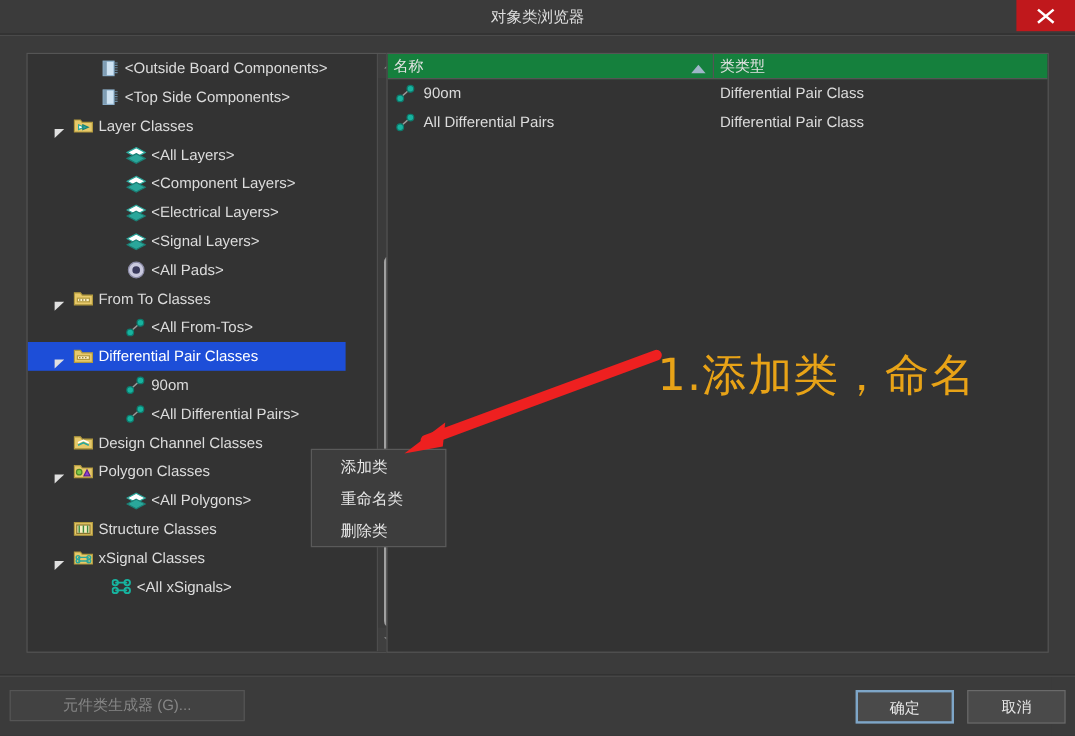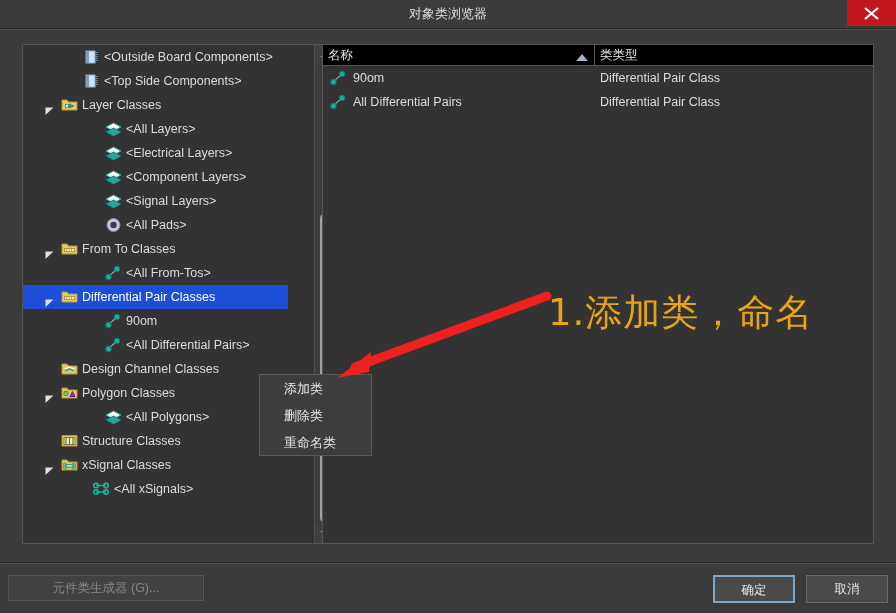--- a/index.html
+++ b/index.html
@@ -90,21 +90,21 @@
   
   .list-panel {
     position: absolute; left: 322px; top: 14px;
     width: 552px; height: 500px;
     background: #333333;
     border: 1px solid #555555;
     overflow: hidden;
   }
   .list-head {
     position: relative; height: 21px; width: 100%;
-    background: #000000; border-bottom: 1px solid #555;
+    background: #15803d; border-bottom: 1px solid #555;
   }
   .lh-cell {
     position: absolute; top: 0; height: 20px; line-height: 20px;
     color: #e2e2e2; font-size: 12.5px; padding-left: 5px;
   }
   .lh-cell.c1 { left: 0; width: 272px; border-right: 1px solid #555; }
   .lh-cell.c2 { left: 272px; width: 279px; }
   .sort-arrow { position: absolute; left: 252px; top: 8px; }
   .list-row {
     position: relative; height: 24px; line-height: 24px;
@@ -236,28 +236,28 @@
                 <path d="M8.5 2 L16 6 L8.5 10 L1 6 Z" fill="#ffffff" stroke="#2aa79b"></path>
                 <path d="M8.5 7 L16 11 L8.5 15 L1 11 Z" fill="#2aa79b" stroke="#1b8076"></path>
               </svg></span>
             <span class="lbl" style="left: 103px;">&lt;All Layers&gt;</span>
           </div>
           <div class="tree-row">
             <span class="ticon" style="left: 82px;"><svg width="17" height="16" viewBox="0 0 17 16">
                 <path d="M8.5 2 L16 6 L8.5 10 L1 6 Z" fill="#ffffff" stroke="#2aa79b"></path>
                 <path d="M8.5 7 L16 11 L8.5 15 L1 11 Z" fill="#2aa79b" stroke="#1b8076"></path>
               </svg></span>
-            <span class="lbl" style="left: 103px;">&lt;Electrical Layers&gt;</span>
+            <span class="lbl" style="left: 103px;">&lt;Component Layers&gt;</span>
           </div>
           <div class="tree-row">
             <span class="ticon" style="left: 82px;"><svg width="17" height="16" viewBox="0 0 17 16">
                 <path d="M8.5 2 L16 6 L8.5 10 L1 6 Z" fill="#ffffff" stroke="#2aa79b"></path>
                 <path d="M8.5 7 L16 11 L8.5 15 L1 11 Z" fill="#2aa79b" stroke="#1b8076"></path>
               </svg></span>
-            <span class="lbl" style="left: 103px;">&lt;Component Layers&gt;</span>
+            <span class="lbl" style="left: 103px;">&lt;Electrical Layers&gt;</span>
           </div>
           <div class="tree-row">
             <span class="ticon" style="left: 82px;"><svg width="17" height="16" viewBox="0 0 17 16">
                 <path d="M8.5 2 L16 6 L8.5 10 L1 6 Z" fill="#ffffff" stroke="#2aa79b"></path>
                 <path d="M8.5 7 L16 11 L8.5 15 L1 11 Z" fill="#2aa79b" stroke="#1b8076"></path>
               </svg></span>
             <span class="lbl" style="left: 103px;">&lt;Signal Layers&gt;</span>
           </div>
           <div class="tree-row">
             <span class="ticon" style="left: 82px;"><svg width="17" height="16" viewBox="0 0 17 16">
@@ -412,22 +412,22 @@
                 <circle cx="3.5" cy="12" r="2.8" fill="#17b39f" stroke="#0d7a6c"></circle>
               </svg></span>
             <span class="lr-name">All Differential Pairs</span>
             <span class="lr-type">Differential Pair Class</span>
           </div>
         </div>
     </div>
 
     <div class="ctx-menu">
       <div class="ctx-item">添加类</div>
+      <div class="ctx-item">重命名类</div>
       <div class="ctx-item">删除类</div>
-      <div class="ctx-item">重命名类</div>
     </div>
 
     <svg class="anno-arrow" viewBox="0 0 230 100">
       <path d="M222 6 L30 77" stroke="#ee2020" stroke-width="9" fill="none" stroke-linecap="round"></path>
       <path d="M12 88 L46 62 L44 82 Z" fill="#ee2020"></path>
     </svg>
     <div class="anno-text">1.添加类，命名</div>
 
   </div>
 

